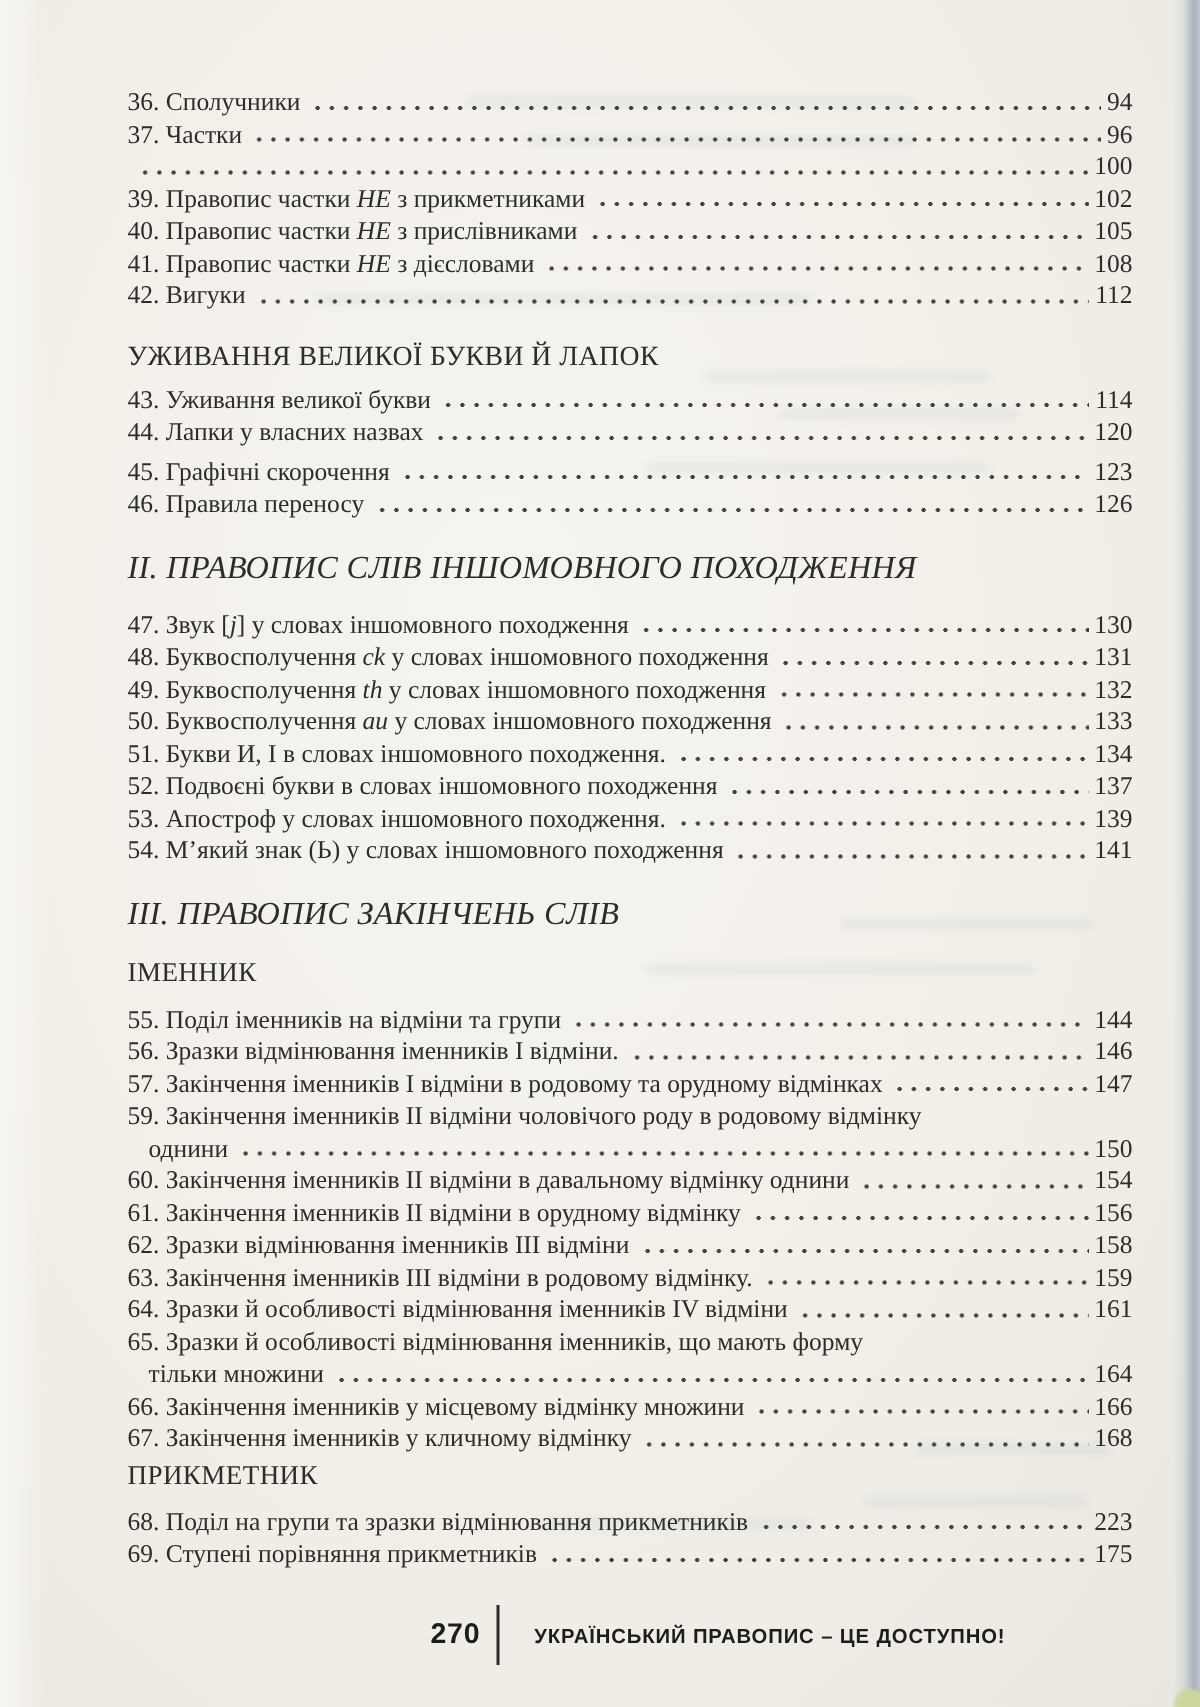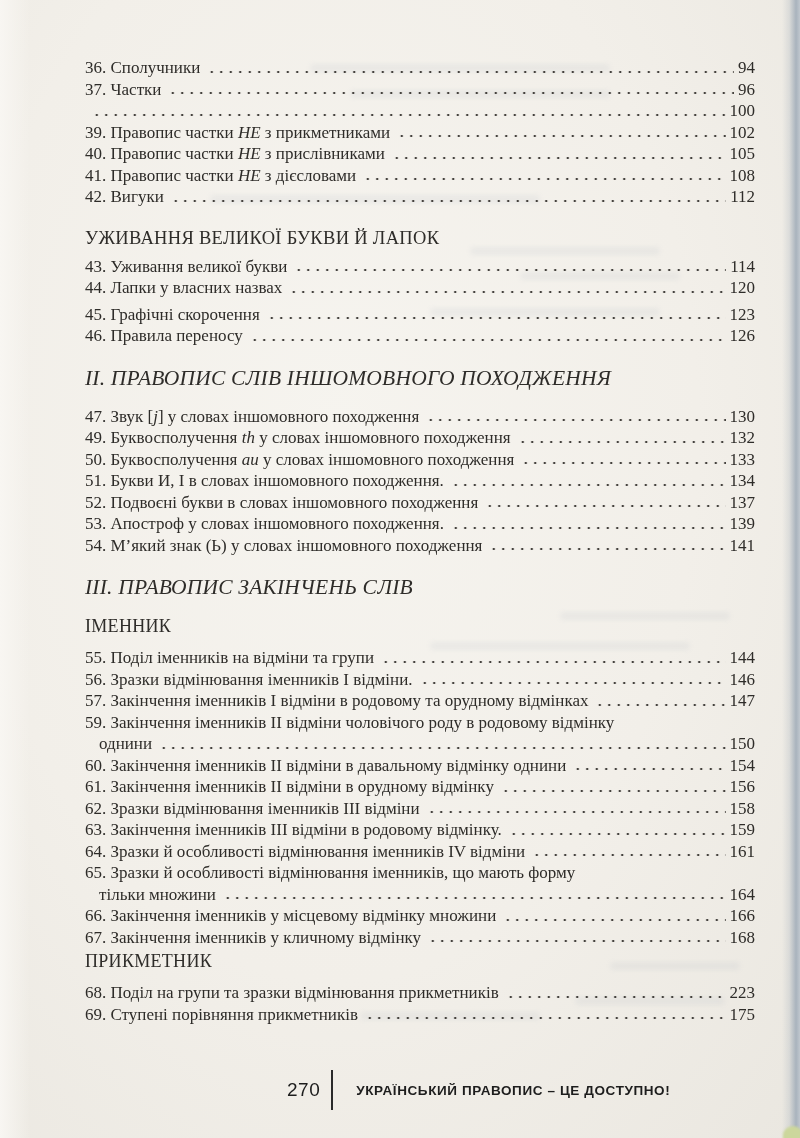--- a/index.html
+++ b/index.html
@@ -83,21 +83,21 @@
   .gap{height:5px;}
 
   
   .footer{
     position:absolute;top:1068px;left:287px;height:44px;
     display:flex;align-items:center;
     font-family:"Liberation Sans","DejaVu Sans",sans-serif;
     color:#1d1d1d;
   }
   .pgnum{
-    font-size:19px;font-weight:normal;letter-spacing:0.5px;
+    font-size:19px;font-weight:bold;letter-spacing:0.5px;
   }
   .fdiv{
     width:2px;height:40px;background:#2a2a2a;
     margin-left:11px;margin-right:23px;
   }
   .ftitle{
     font-size:13.5px;font-weight:bold;letter-spacing:0.6px;
     white-space:nowrap;
   }
 </style>
@@ -202,20 +202,27 @@
       <div class="h-part">II. ПРАВОПИС СЛІВ ІНШОМОВНОГО ПОХОДЖЕННЯ</div>
       <div class="entry">
         <div class="row">
           <span class="etext">47. Звук [<i>j</i>] у словах іншомовного походження</span>
           <span class="dots"></span>
           <span class="pg">130</span>
         </div>
       </div>
       <div class="entry">
         <div class="row">
+          <span class="etext">48. Буквосполучення <i>ck</i> у словах іншомовного походження</span>
+          <span class="dots"></span>
+          <span class="pg">131</span>
+        </div>
+      </div>
+      <div class="entry">
+        <div class="row">
           <span class="etext">49. Буквосполучення <i>th</i> у словах іншомовного походження</span>
           <span class="dots"></span>
           <span class="pg">132</span>
         </div>
       </div>
       <div class="entry">
         <div class="row">
           <span class="etext">50. Буквосполучення <i>au</i> у словах іншомовного походження</span>
           <span class="dots"></span>
           <span class="pg">133</span>

